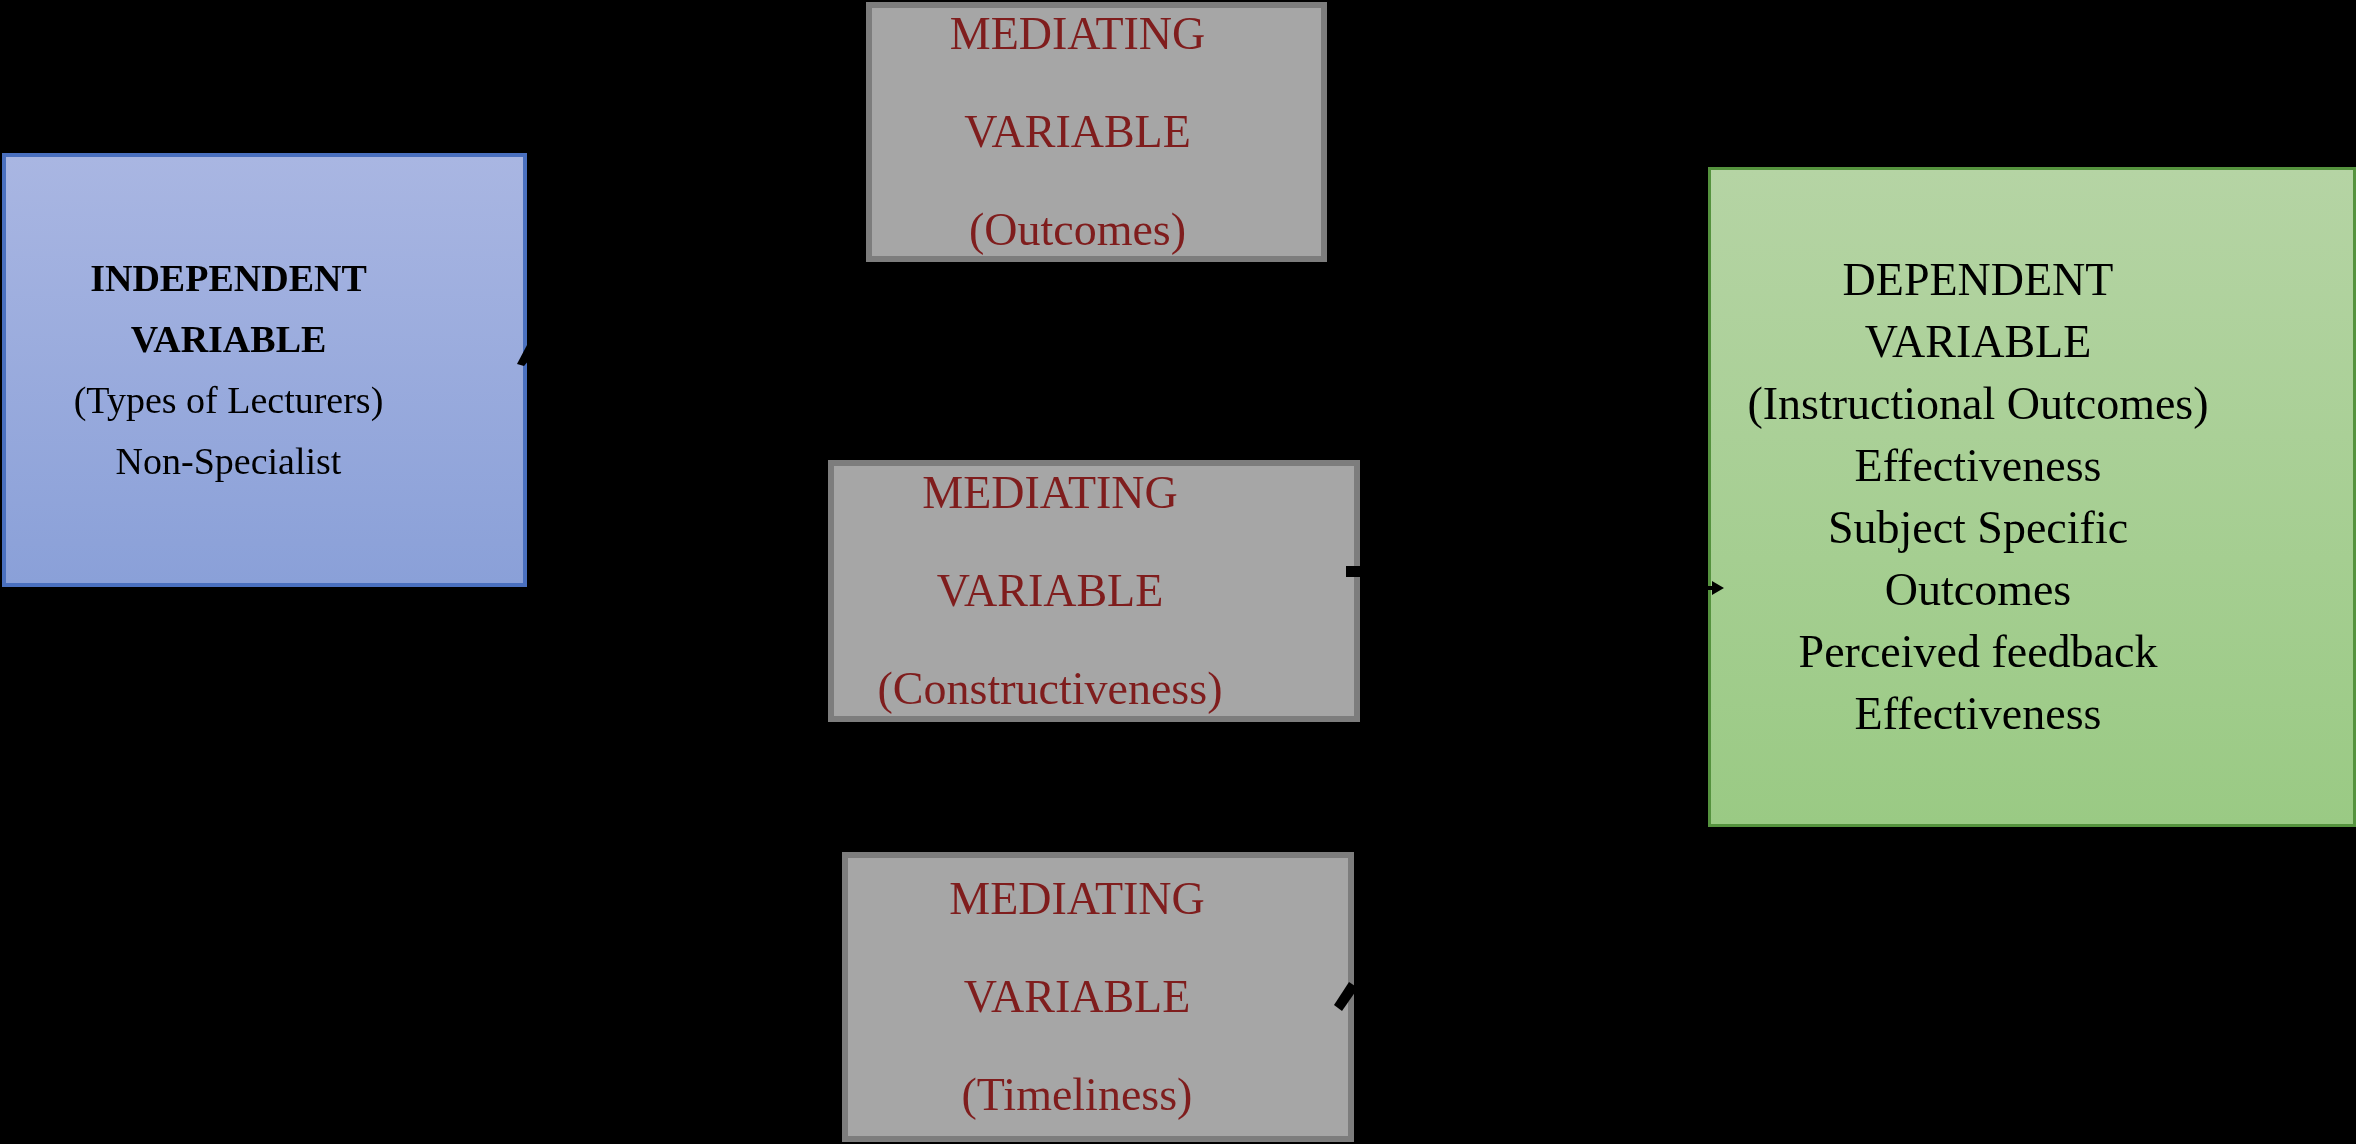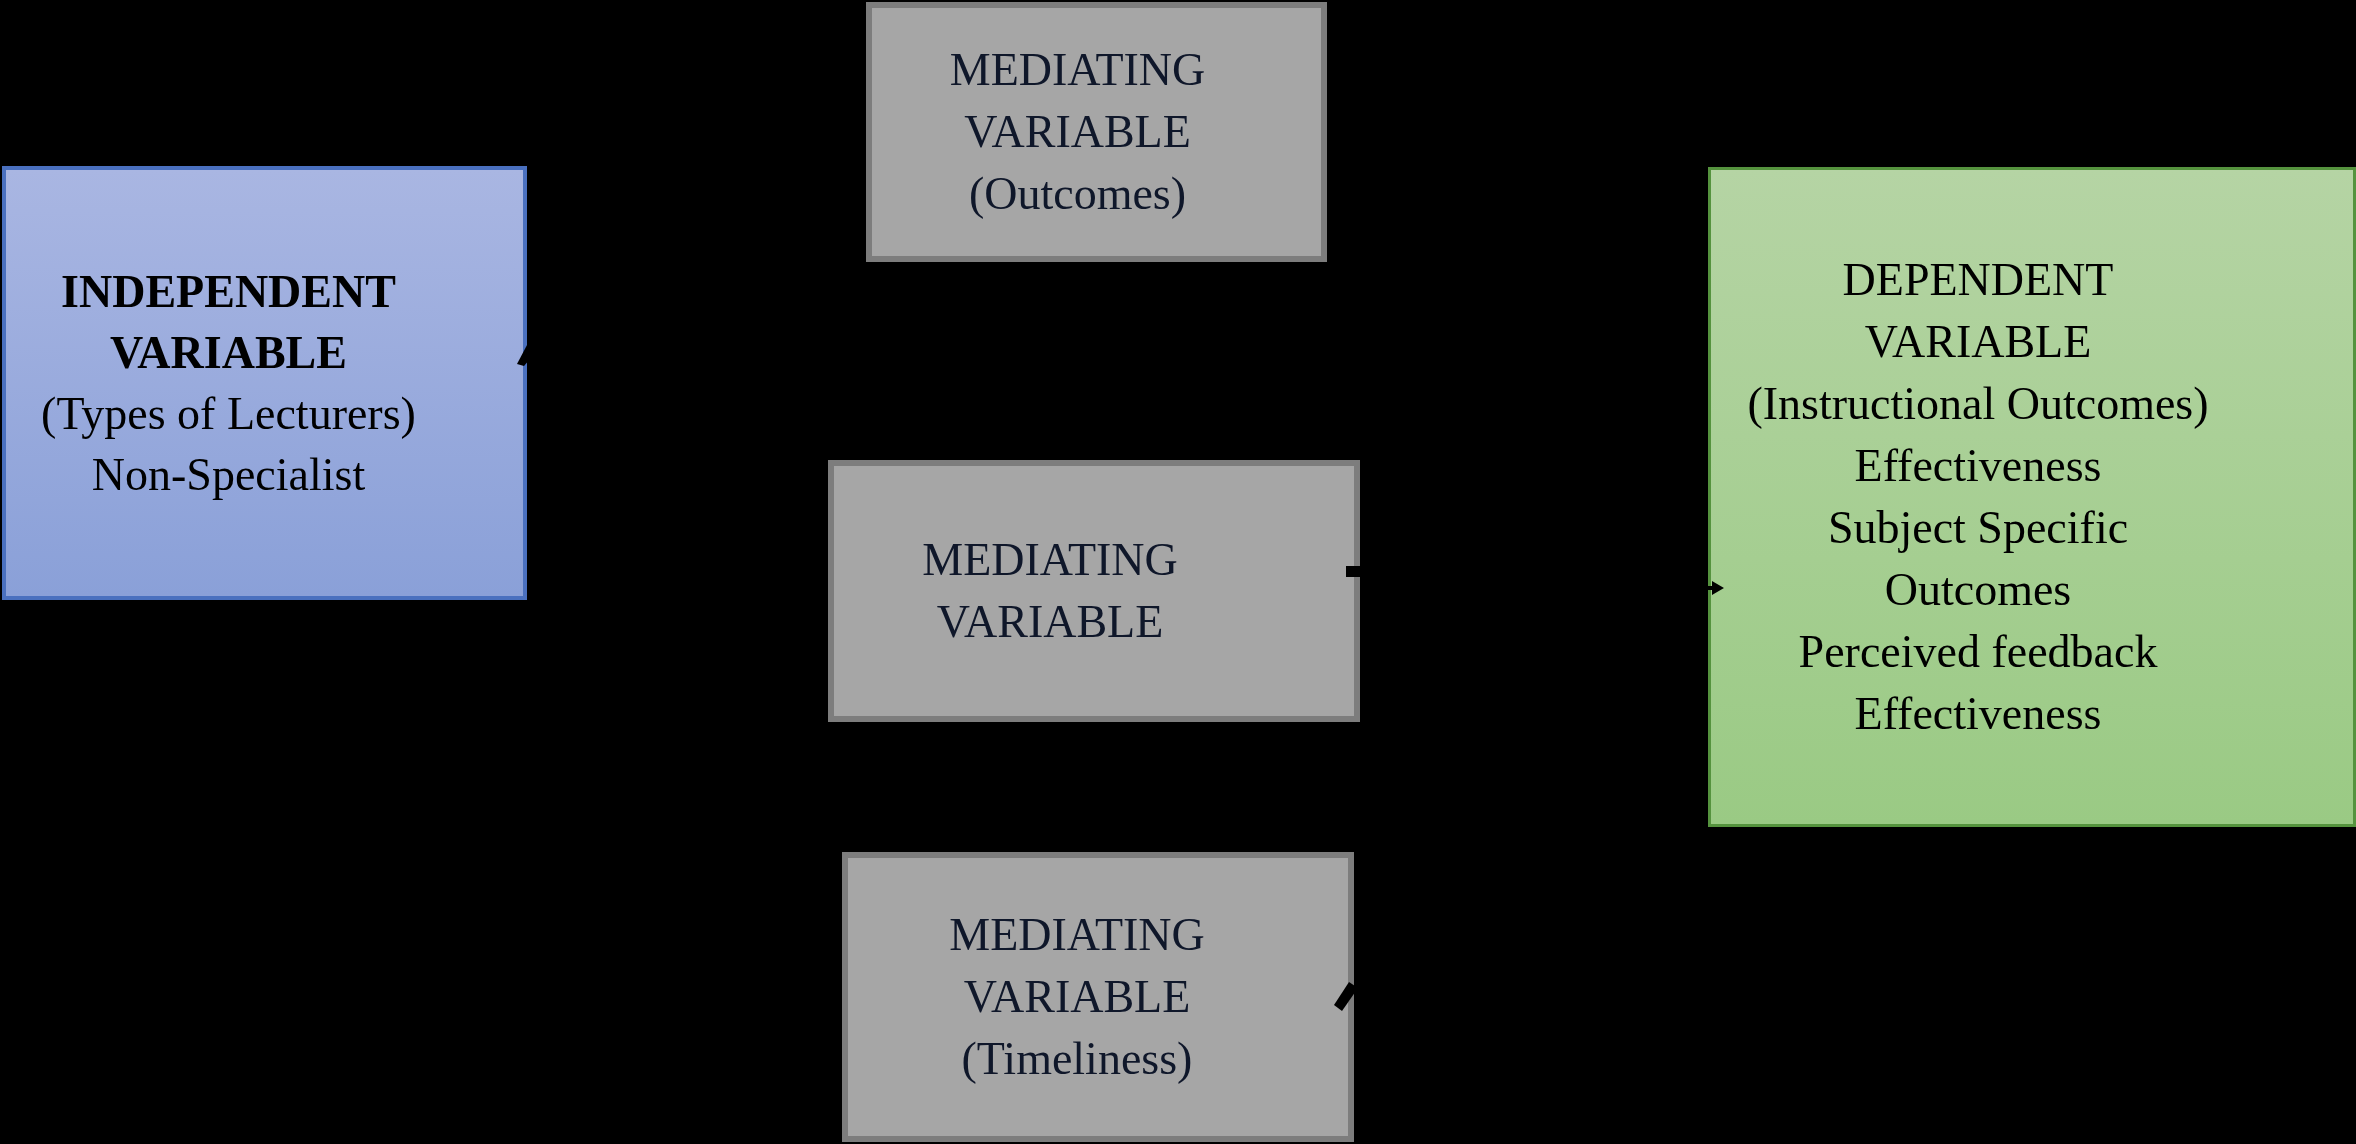--- a/index.html
+++ b/index.html
@@ -23,37 +23,38 @@
     justify-content: center;
     align-items: center;
     text-align: center;
   }
   .box .line {
     display: block;
     white-space: nowrap;
   }
   
   .box-independent {
-    left: 2px; top: 166px;
+    left: 2px; top: 153px;
     width: 525px; height: 434px;
     border: 4px solid #4a70bf;
     background: linear-gradient(to bottom, #a9b6e2 0%, #8aa0d8 100%);
     color: #000000;
-    font-size: 46px;
+    font-size: 38px;
     line-height: 61px;
     padding-right: 72px;
   }
   .box-independent .line.bold { font-weight: bold; }
   
   .box-gray {
     background: #a6a6a6;
     border: 6px solid #7d7d7d;
-    color: #0f172a;
+    color: #7f1d1d;
     font-size: 46px;
     line-height: 62px;
+    gap: 36px;
   }
   .box-clarity {
     left: 866px; top: 2px;
     width: 461px; height: 260px;
     padding-right: 38px;
   }
   .box-constructiveness {
     left: 828px; top: 460px;
     width: 532px; height: 262px;
     padding-right: 88px;
@@ -96,20 +97,21 @@
 
   <div class="box box-gray box-clarity">
     <span class="line">MEDIATING</span>
     <span class="line">VARIABLE</span>
     <span class="line">(Outcomes)</span>
   </div>
 
   <div class="box box-gray box-constructiveness">
     <span class="line">MEDIATING</span>
     <span class="line">VARIABLE</span>
+    <span class="line">(Constructiveness)</span>
   </div>
 
   <div class="box box-gray box-timeliness">
     <span class="line">MEDIATING</span>
     <span class="line">VARIABLE</span>
     <span class="line">(Timeliness)</span>
   </div>
 
   <div class="box box-dependent">
     <span class="line">DEPENDENT</span>

